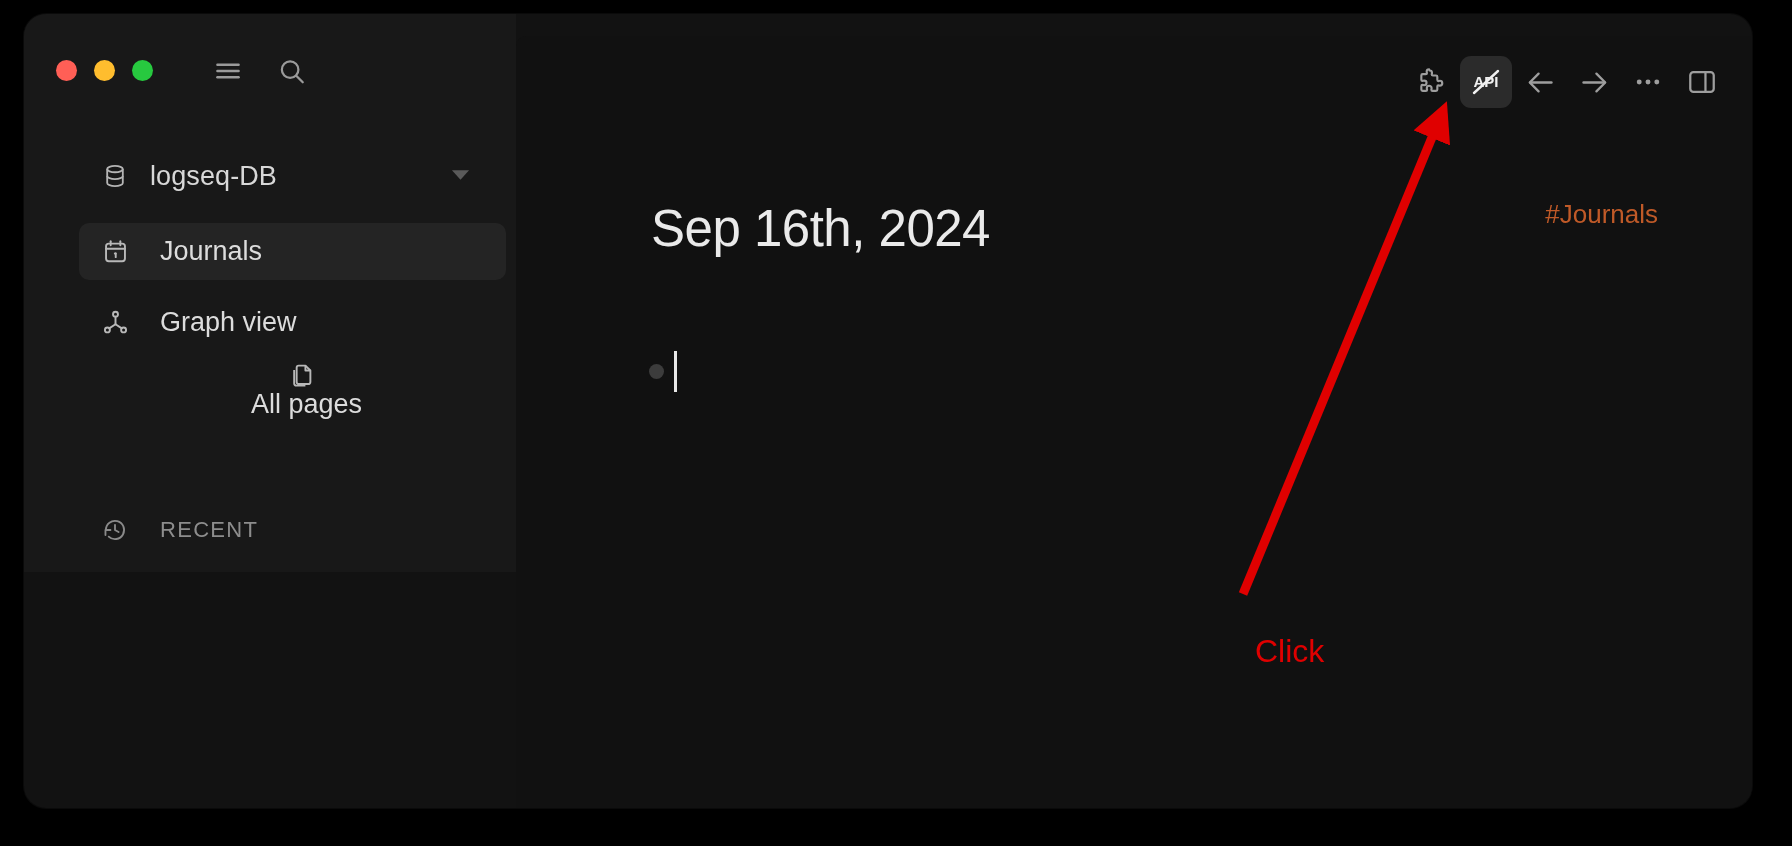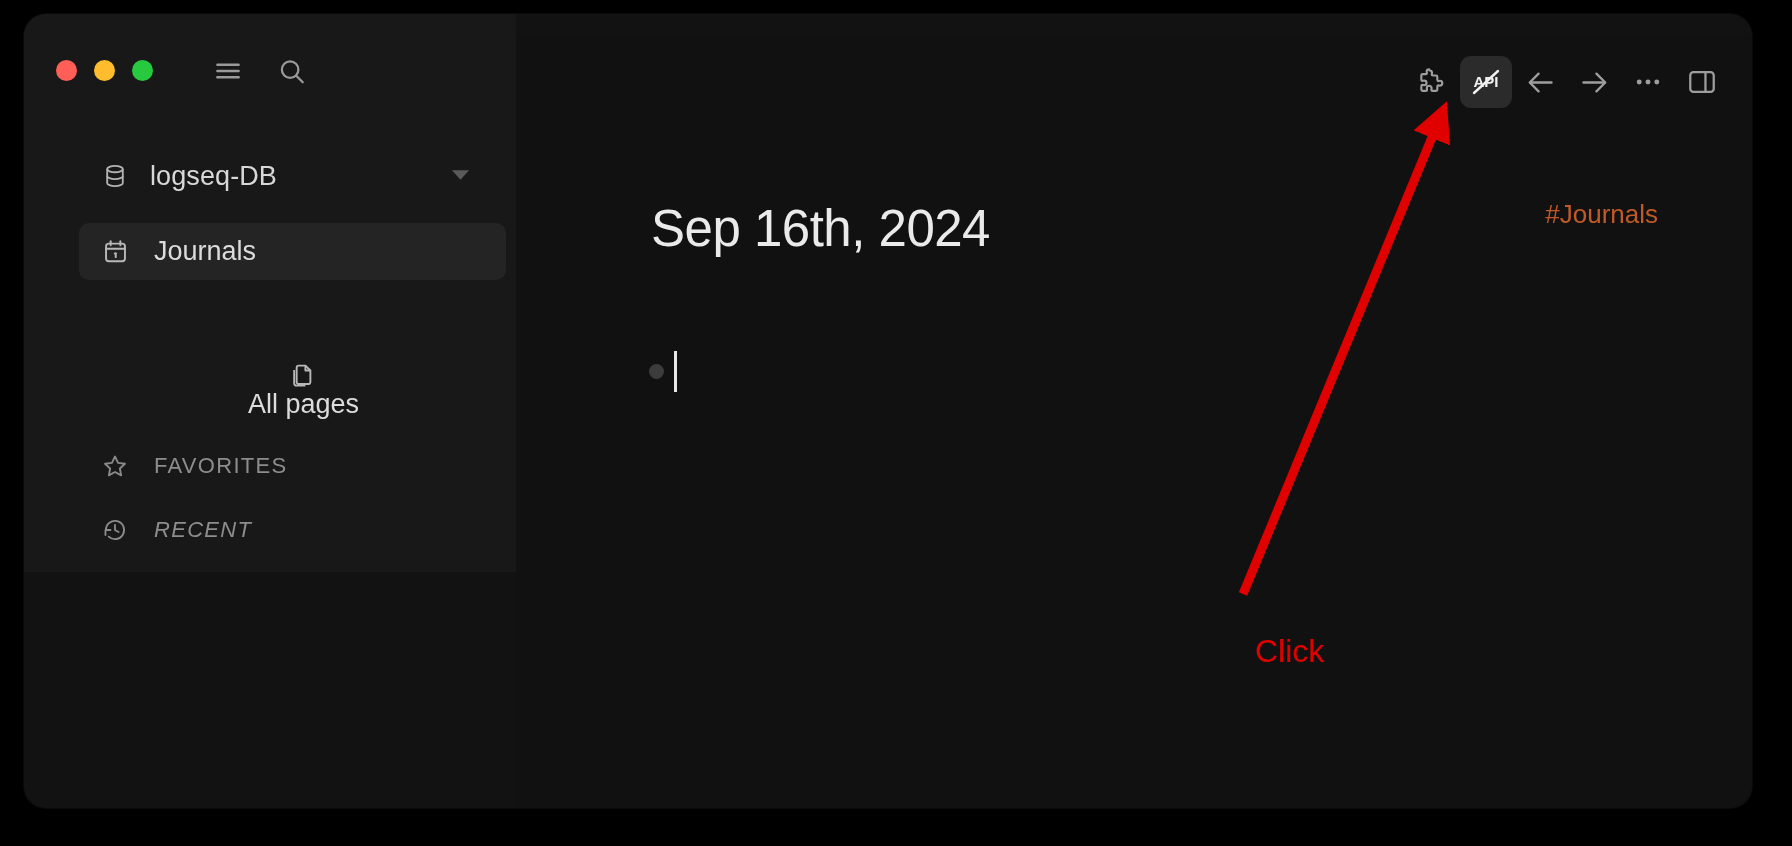--- a/index.html
+++ b/index.html
@@ -122,36 +122,36 @@
   .nav-item.active { background: #242424; }
   .nav-item .ni-icon {
     width: 34px;
     margin-left: 19px;
     display: flex;
     align-items: center;
     justify-content: center;
     color: #b8b8b8;
   }
   .nav-item .ni-label {
-    margin-left: 22px;
+    margin-left: 28px;
     font-size: 27px;
     color: #dcdcdc;
   }
   .nav-item.section .ni-icon { color: #8a8a8a; }
   .nav-item.section .ni-label {
     font-size: 22px;
     color: #8d8d8d;
     letter-spacing: 1.3px;
   }
 
   #nav-journals   { top: 209px; }
   #nav-graph-view { top: 280px; }
   #nav-all-pages  { top: 348px; flex-direction: column; }
   #nav-favorites  { top: 423px; }
-  #nav-recent     { top: 487px; font-style: italic; }
+  #nav-recent     { top: 487px; }
 
   
   #main {
     position: absolute;
     left: 492px;
     top: 22px;
     width: 1236px;
     height: 772px;
     background: #111111;
     border-top-left-radius: 10px;
@@ -291,40 +291,45 @@
             <line x1="7.7" y1="2.8" x2="7.7" y2="6.4"></line>
             <line x1="16.3" y1="2.8" x2="16.3" y2="6.4"></line>
             <line x1="3.6" y1="9.6" x2="20.4" y2="9.6"></line>
             <line x1="11.4" y1="13.8" x2="12.2" y2="13.8"></line>
             <line x1="12.2" y1="13.8" x2="12.2" y2="17"></line>
           </svg>
         </span>
         <span class="ni-label">Journals</span>
       </div>
 
+      <div class="nav-item" id="nav-graph-view">
+        <span class="ni-icon">
+          <svg width="27" height="27" viewBox="0 0 24 24" fill="none" stroke="currentColor" stroke-width="1.7" stroke-linecap="round">
+            <circle cx="12" cy="4.6" r="2.2"></circle>
+            <circle cx="4.8" cy="18.6" r="2.2"></circle>
+            <circle cx="19.2" cy="18.6" r="2.2"></circle>
+            <line x1="12" y1="6.8" x2="12" y2="13.6"></line>
+            <line x1="12" y1="13.6" x2="6.4" y2="17.2"></line>
+            <line x1="12" y1="13.6" x2="17.6" y2="17.2"></line>
+          </svg>
+        </span>
+        <span class="ni-label">Graph view</span>
+      </div>
 
       <div class="nav-item" id="nav-all-pages">
         <span class="ni-icon">
           <svg width="27" height="27" viewBox="0 0 24 24" fill="none" stroke="currentColor" stroke-width="1.7" stroke-linejoin="round">
             <path d="M8.6 3.2h6l4.4 4.4v10.2a1.8 1.8 0 0 1-1.8 1.8H8.6a1.8 1.8 0 0 1-1.8-1.8V5a1.8 1.8 0 0 1 1.8-1.8z"></path>
             <path d="M14.6 3.2v4.4h4.4"></path>
             <path d="M4.6 7.2v12a1.8 1.8 0 0 0 1.8 1.8h8.2"></path>
           </svg>
         </span>
         <span class="ni-label">All pages</span>
       </div>
 
-      <div class="nav-item section" id="nav-favorites">
-        <span class="ni-icon">
-          <svg width="26" height="26" viewBox="0 0 24 24" fill="none" stroke="currentColor" stroke-width="1.7" stroke-linejoin="round">
-            <polygon points="12,3.2 14.8,9.1 21.2,9.9 16.5,14.3 17.7,20.6 12,17.5 6.3,20.6 7.5,14.3 2.8,9.9 9.2,9.1"></polygon>
-          </svg>
-        </span>
-        <span class="ni-label">FAVORITES</span>
-      </div>
 
       <div class="nav-item section" id="nav-recent">
         <span class="ni-icon">
           <svg width="26" height="26" viewBox="0 0 24 24" fill="none" stroke="currentColor" stroke-width="1.7" stroke-linecap="round" stroke-linejoin="round">
             <path d="M3.6 12a8.4 8.4 0 1 1 2.6 6.1"></path>
             <polyline points="3.2,16.6 3.2,12 7.8,12" transform="rotate(0)"></polyline>
             <polyline points="12,7.2 12,12 15.3,13.9"></polyline>
           </svg>
         </span>
         <span class="ni-label">RECENT</span>

